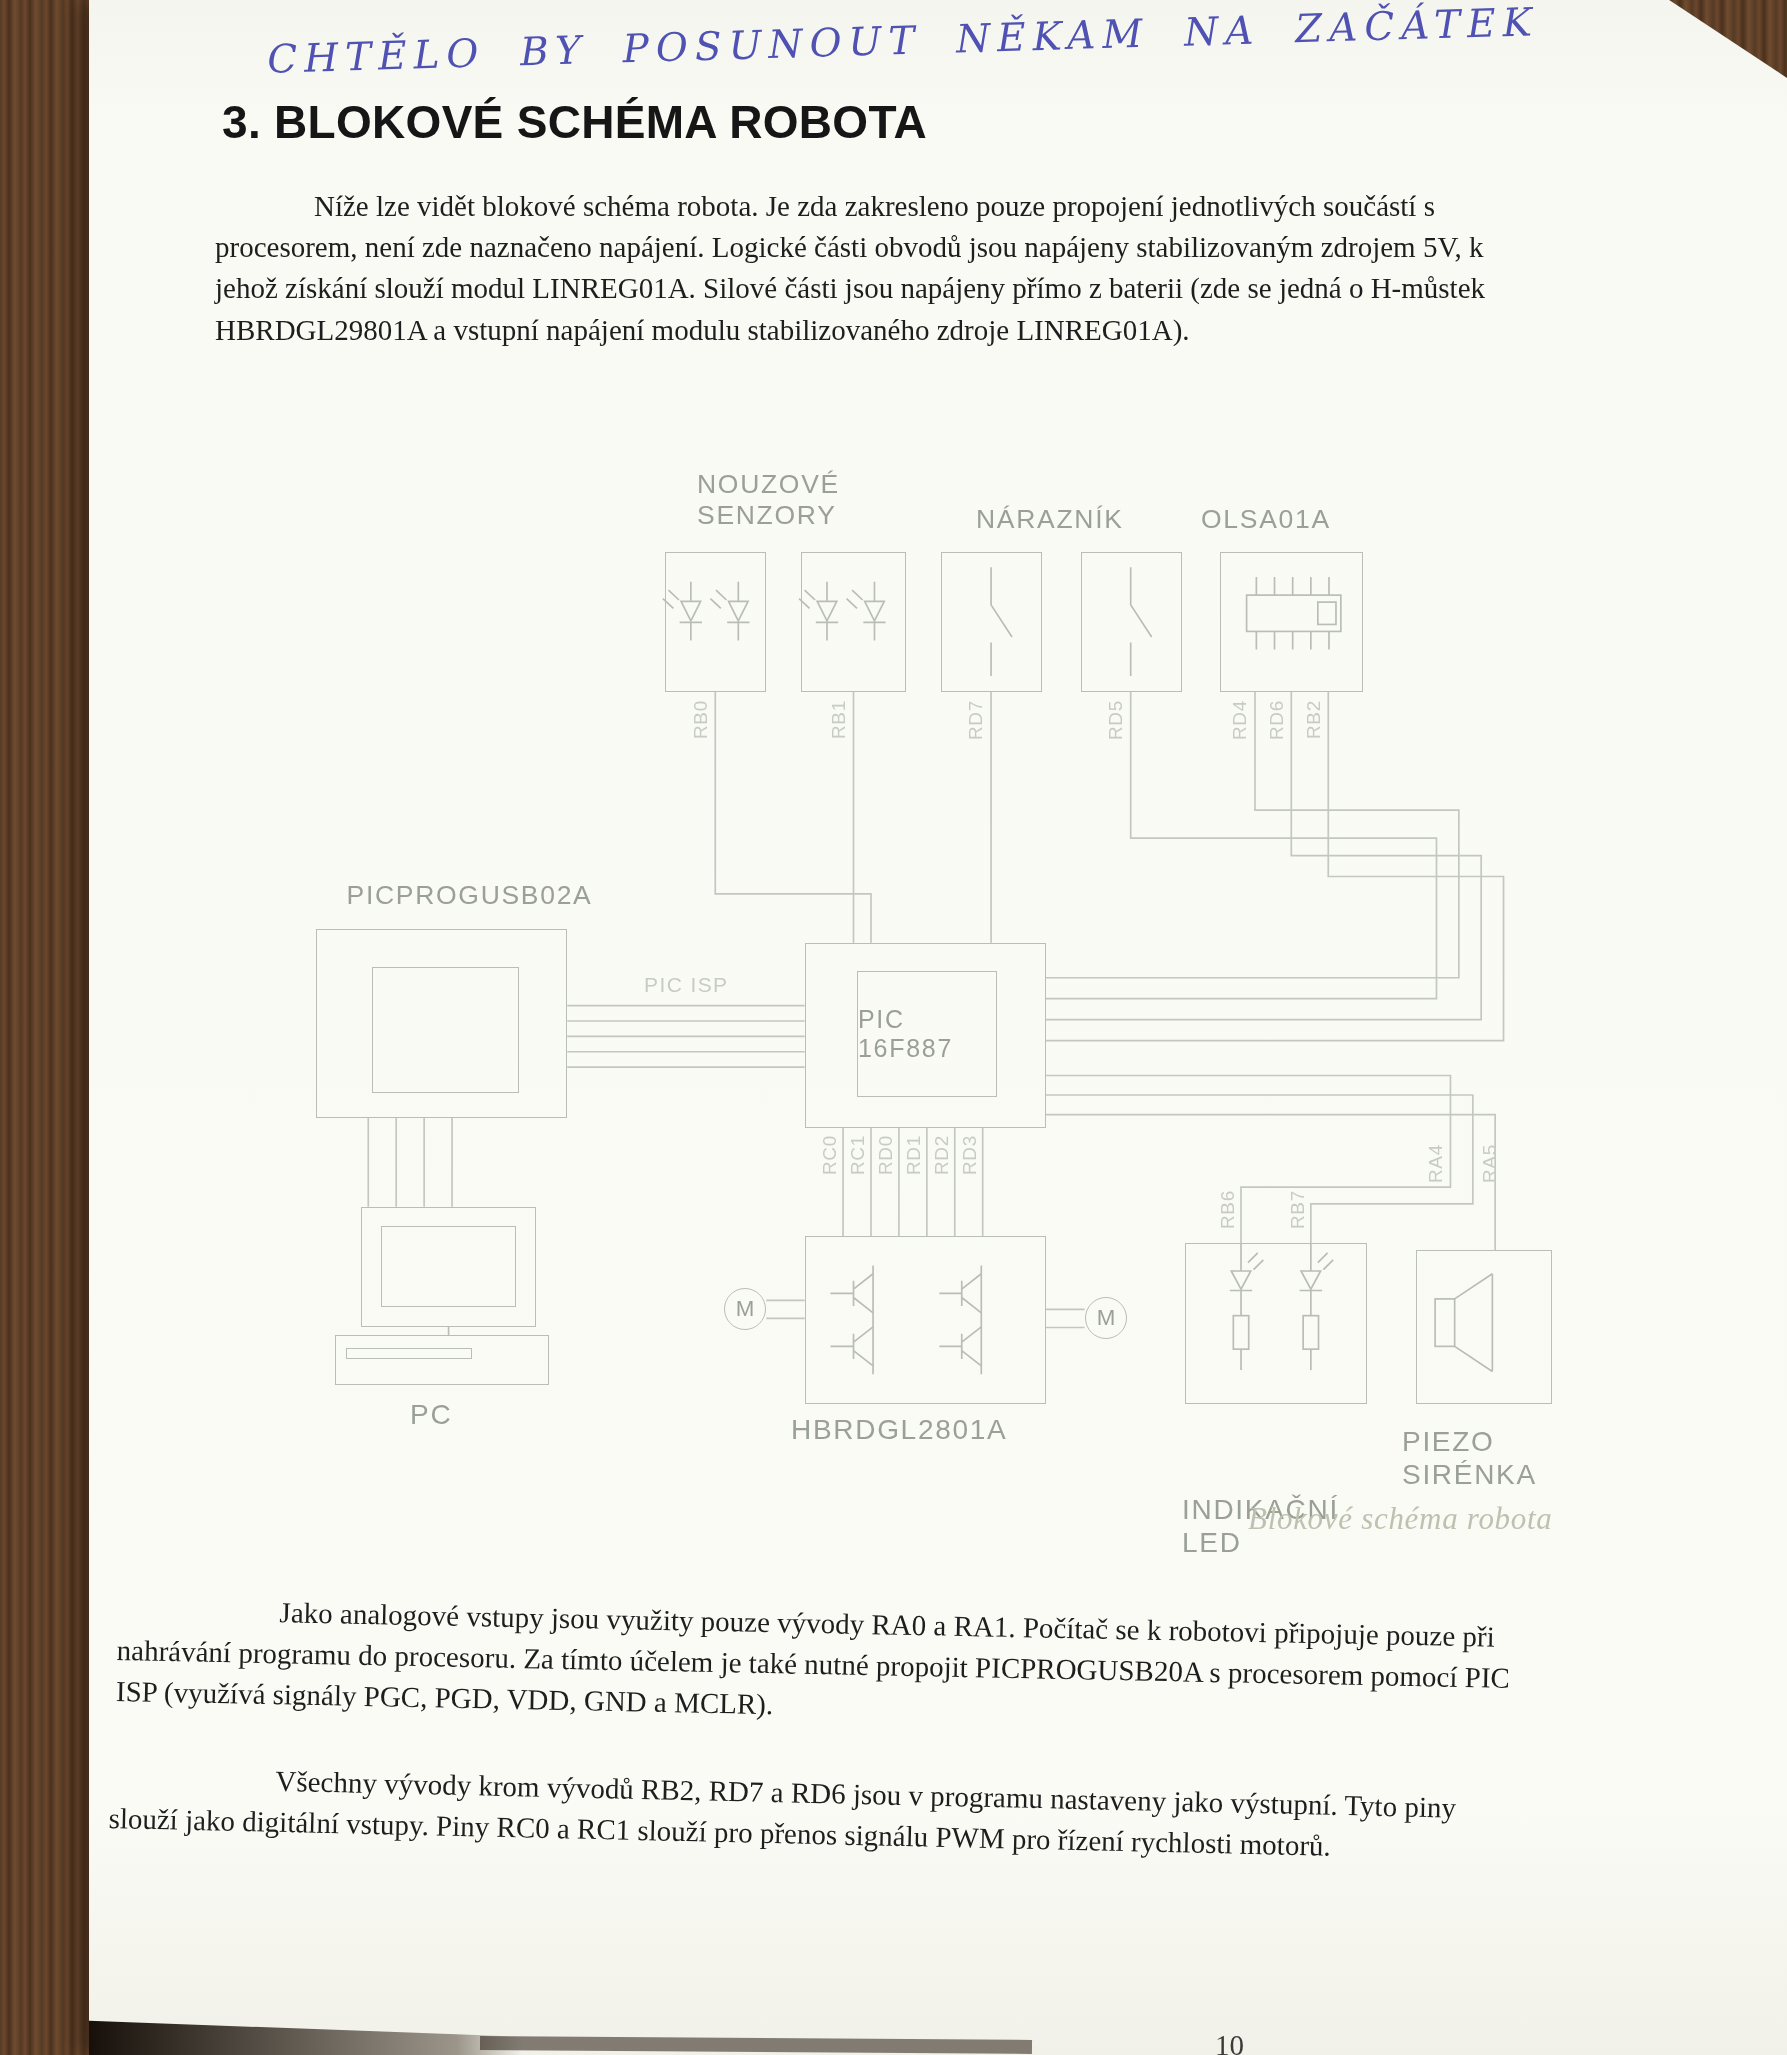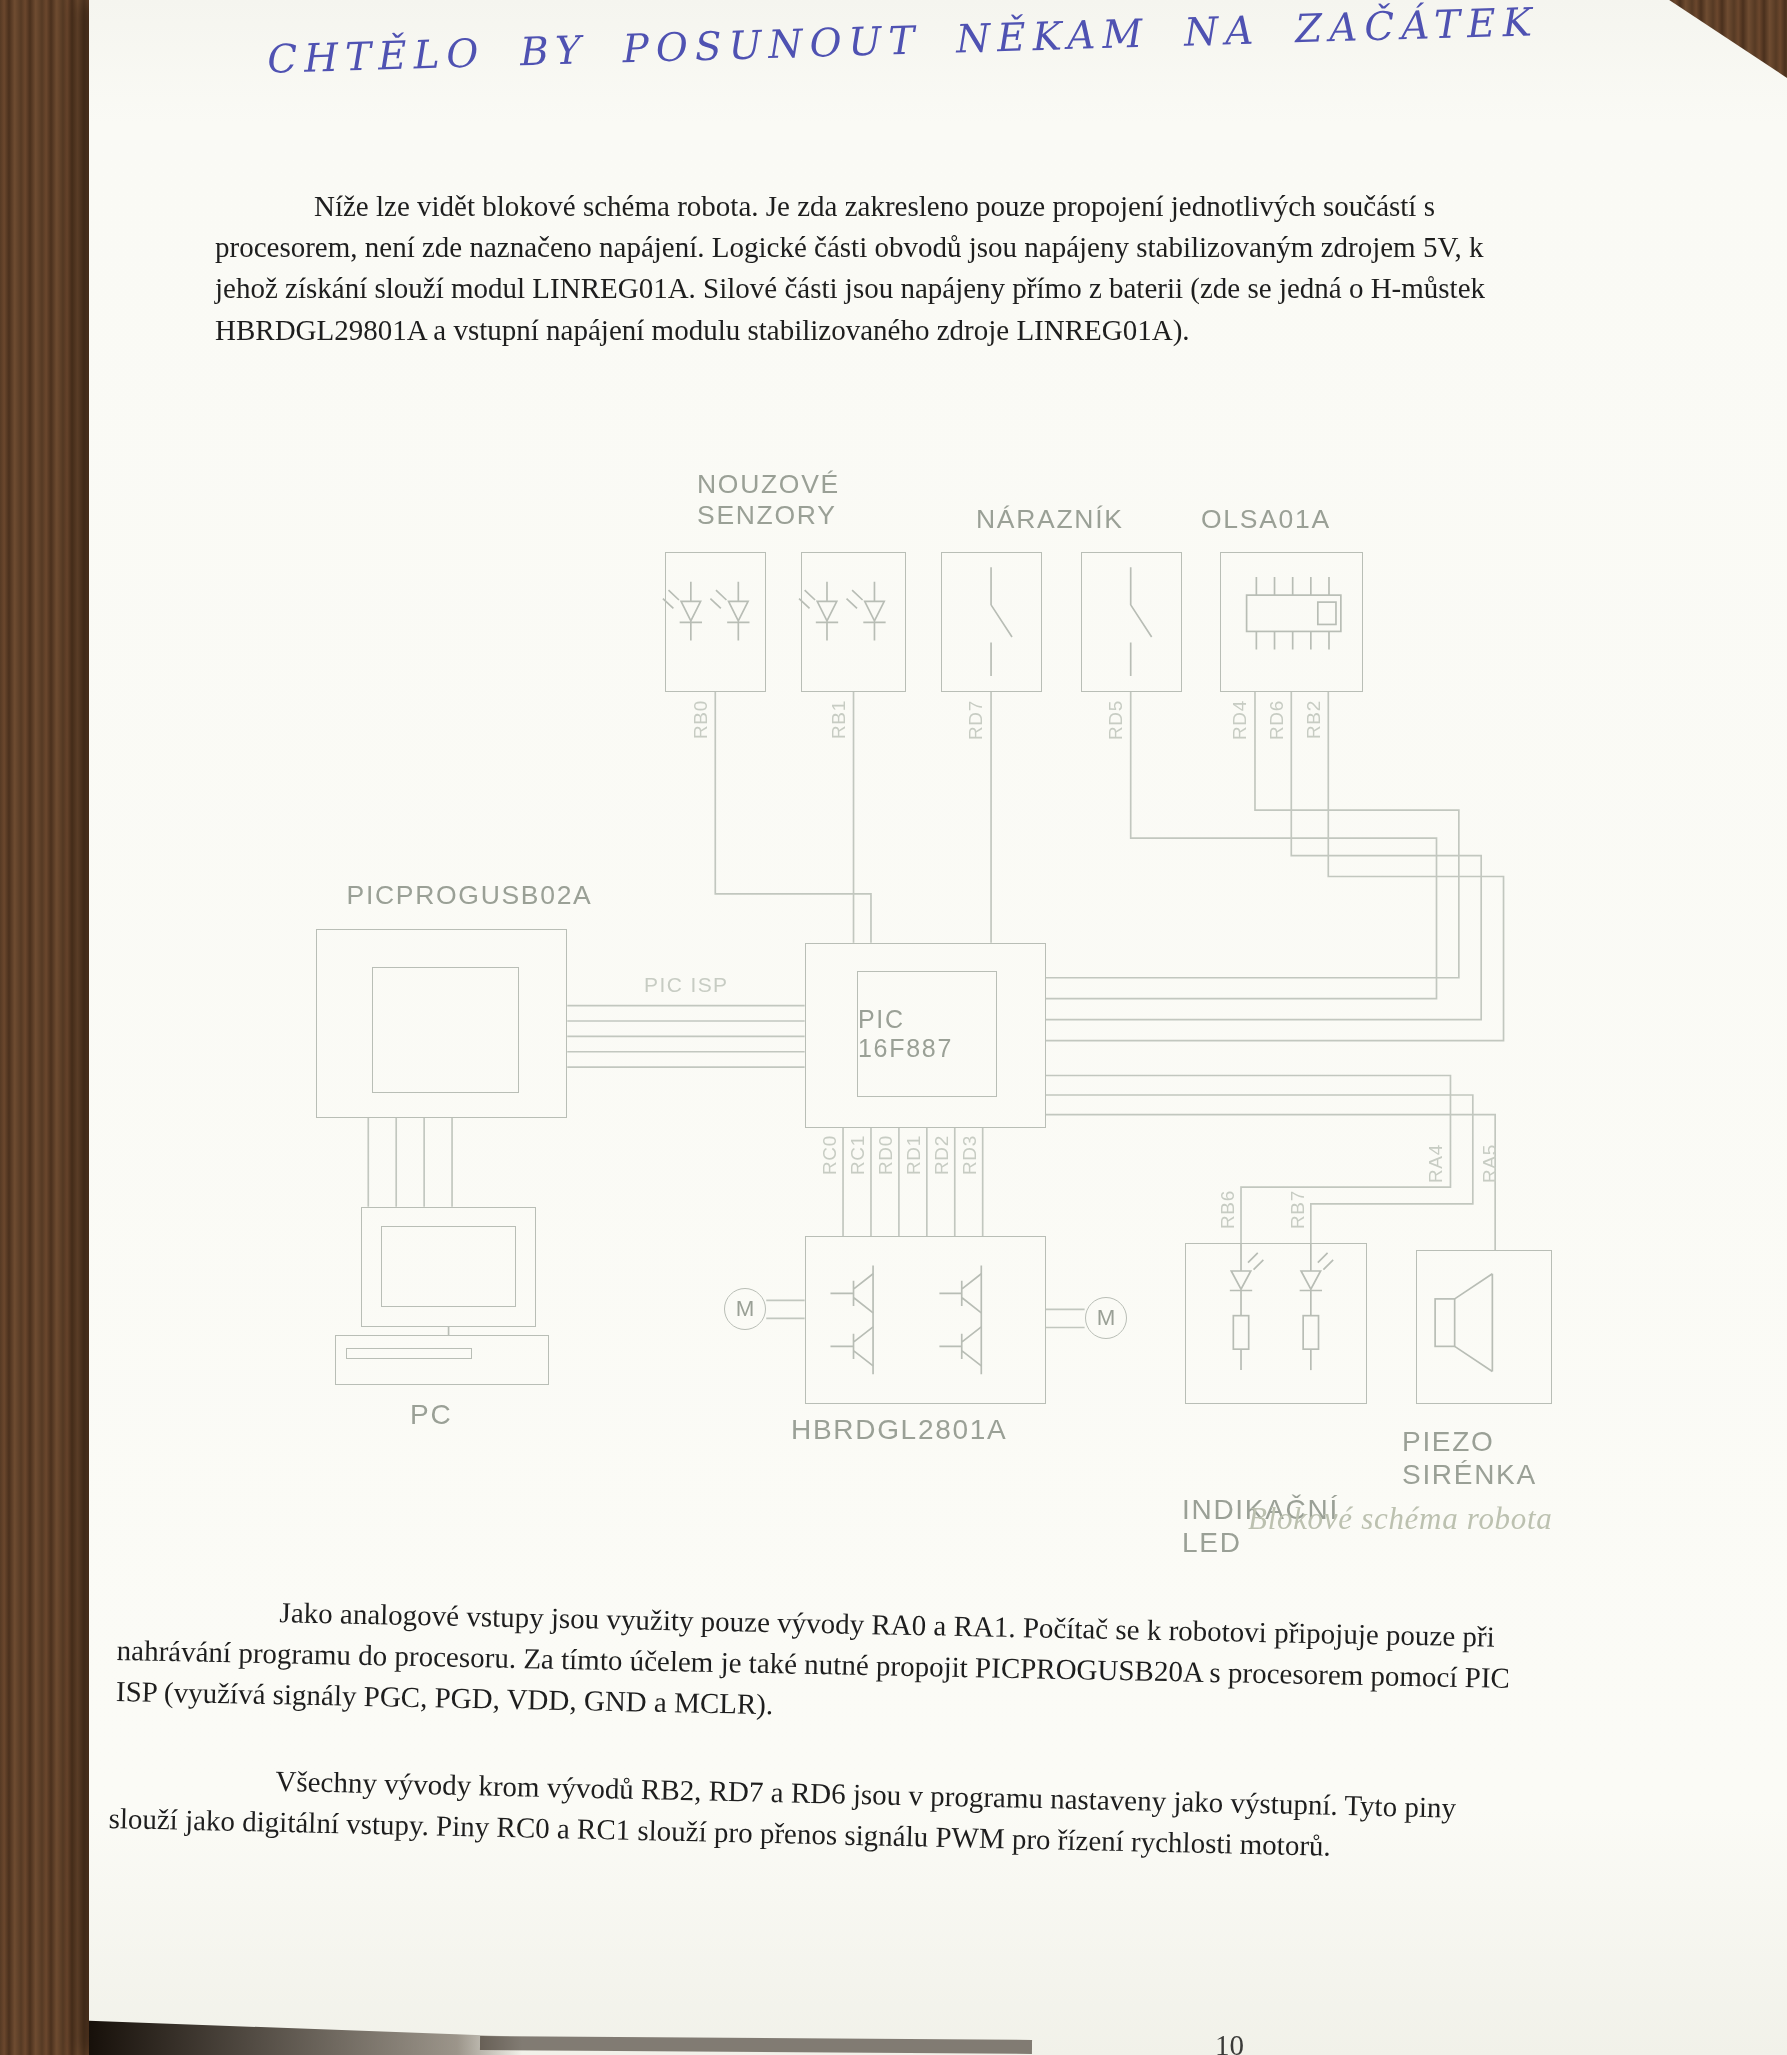--- a/index.html
+++ b/index.html
@@ -45,20 +45,21 @@
            opacity:.55;transform:rotate(.4deg)}
 </style>
 </head>
 <body>
 
 <div class="paper">
 
   <div class="corner wood"></div>
 
   <div class="handw">CHTĚLO BY POSUNOUT NĚKAM NA ZAČÁTEK</div>
+  <div class="h1">3. BLOKOVÉ SCHÉMA ROBOTA</div>
 
   <p class="para p1">Níže lze vidět blokové schéma robota. Je zda zakresleno pouze propojení jednotlivých součástí s procesorem, není zde naznačeno napájení. Logické části obvodů jsou napájeny stabilizovaným zdrojem 5V, k jehož získání slouží modul LINREG01A. Silové části jsou napájeny přímo z baterii (zde se jedná o H-můstek HBRDGL29801A a vstupní napájení modulu stabilizovaného zdroje LINREG01A).</p>
 
   <svg class="wires" viewBox="0 0 2432 2944">
     <g>
       <polyline class="wire" points="897,990 897,1280 1120,1280 1120,1350"></polyline>
       <polyline class="wire" points="1095,990 1095,1350"></polyline>
       <polyline class="wire" points="1292,990 1292,1350"></polyline>
       <polyline class="wire" points="1492,990 1492,1200 1930,1200 1930,1430 1370,1430"></polyline>
       <polyline class="wire" points="1670,990 1670,1160 1962,1160 1962,1400 1370,1400"></polyline>

